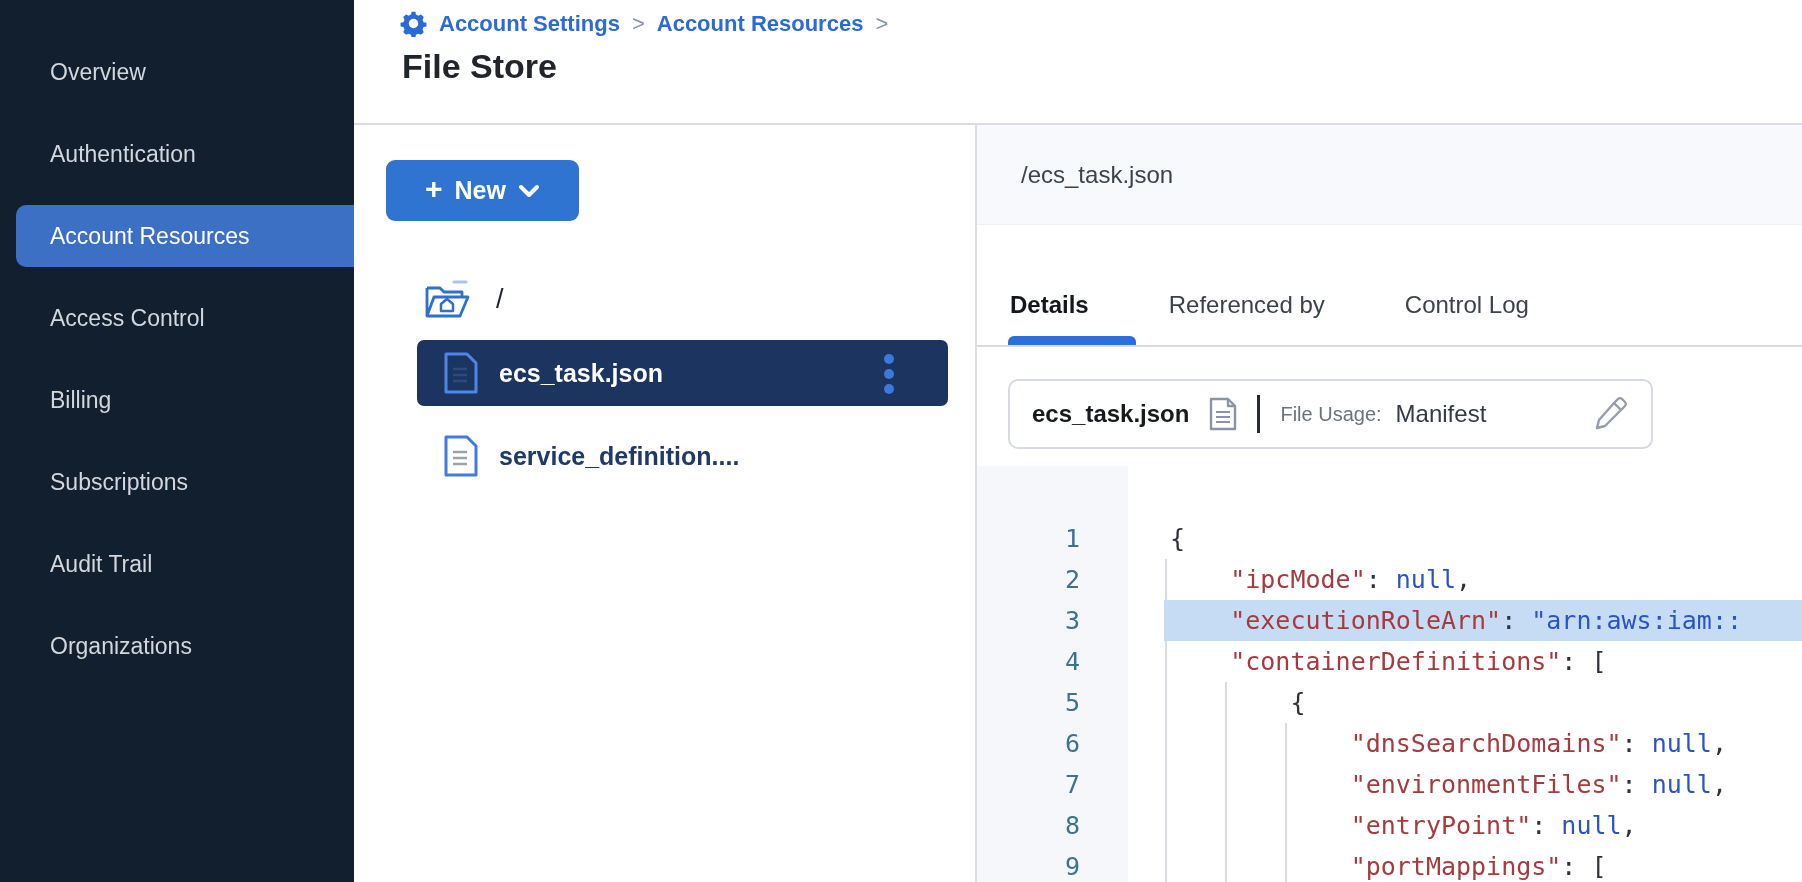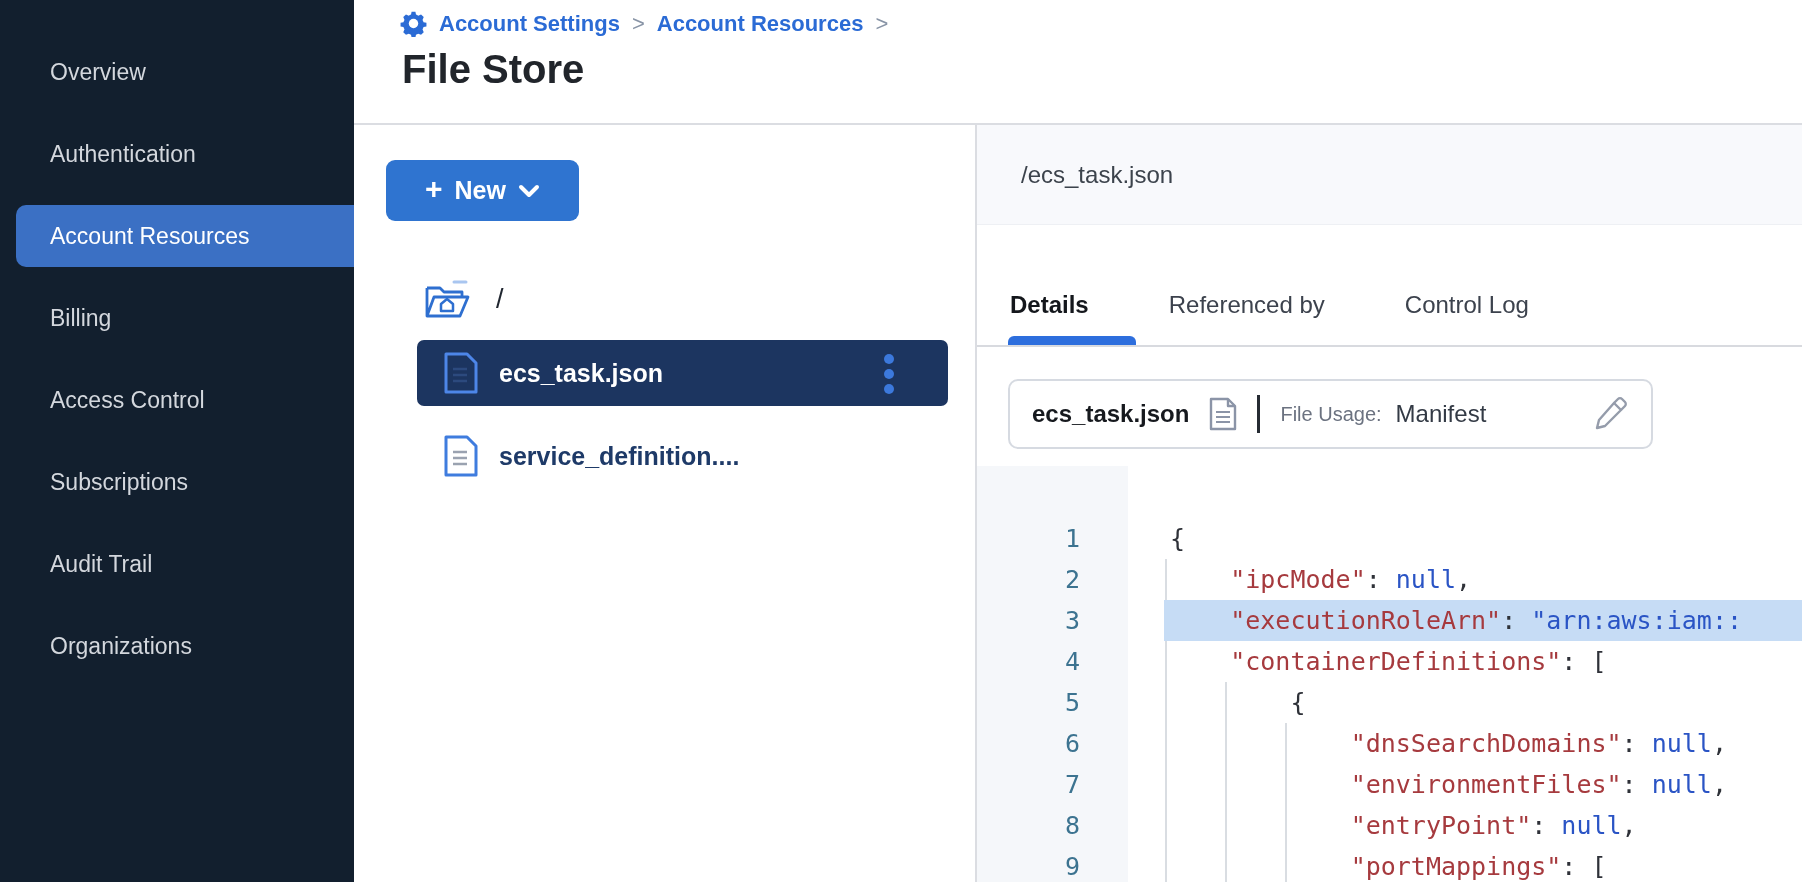--- a/index.html
+++ b/index.html
@@ -16,21 +16,21 @@
   .side-item.active { height:62px; margin:10px 0 10px 16px; padding-left:34px;
     background:#3B70C4; color:#FFFFFF; border-radius:10px 0 0 10px; }
 
   
   .main { flex:1; display:flex; flex-direction:column; min-width:0; }
   .header { height:125px; border-bottom:2px solid #DBDDE2; padding:10px 0 0 46px; flex:none; }
   .breadcrumb { display:flex; align-items:center; font-size:22px; font-weight:700; color:#2B6BD5; }
   .breadcrumb .crumb { cursor:pointer; }
   .breadcrumb .sep { color:#8894A6; font-weight:400; margin:0 12px; font-size:22px; }
   .gear { width:27px; height:27px; margin-right:12px; flex:none; }
-  .page-title { font-size:40px; font-weight:700; color:#21252B; margin:10px 0 14px 2px; }
+  .page-title { font-size:34px; font-weight:700; color:#21252B; margin:10px 0 14px 2px; }
 
   .content { display:flex; flex:1; min-height:0; }
 
   
   .file-panel { width:621px; position:relative; flex:none; background:#fff; }
   .new-btn { position:absolute; left:32px; top:35px; width:193px; height:61px;
     background:#2F74D0; border:none; border-radius:9px; color:#fff; font-size:25px;
     font-weight:700; display:flex; align-items:center; justify-content:center;
     gap:12px; cursor:pointer; font-family:"Liberation Sans", sans-serif; }
   .new-btn .plus { font-size:30px; font-weight:700; line-height:1; margin-top:-3px; }
@@ -98,24 +98,24 @@
         <div class="side-item">
           <span>Overview</span>
         </div>
         <div class="side-item">
           <span>Authentication</span>
         </div>
         <div class="side-item active">
           <span>Account Resources</span>
         </div>
         <div class="side-item">
+          <span>Access Control</span>
+        </div>
+        <div class="side-item">
           <span>Billing</span>
-        </div>
-        <div class="side-item">
-          <span>Access Control</span>
         </div>
         <div class="side-item">
           <span>Subscriptions</span>
         </div>
         <div class="side-item">
           <span>Audit Trail</span>
         </div>
         <div class="side-item">
           <span>Organizations</span>
         </div>

